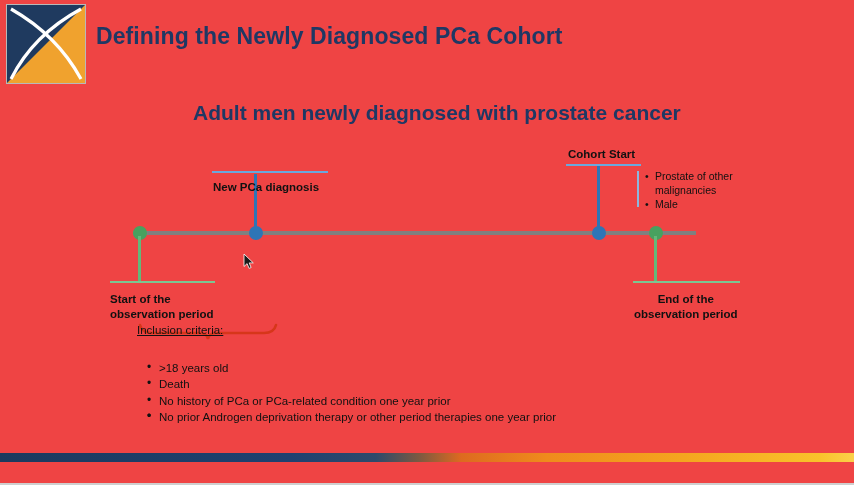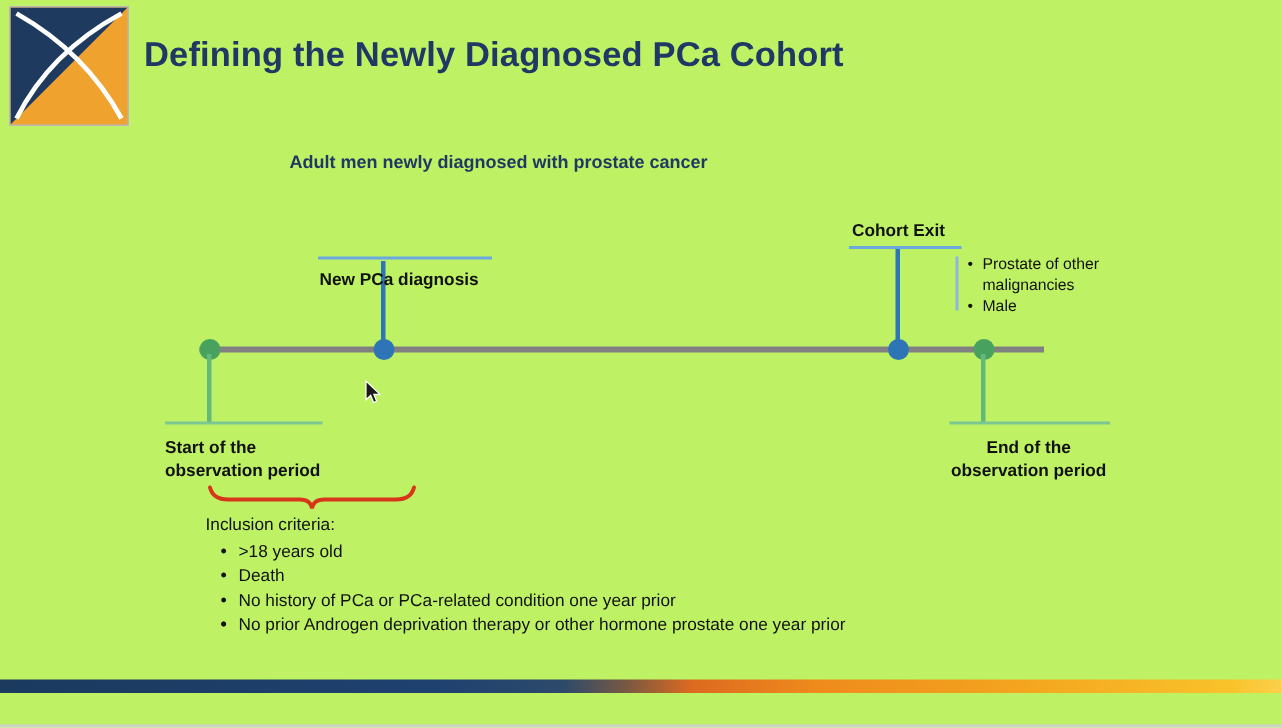--- a/index.html
+++ b/index.html
@@ -3,21 +3,21 @@
 <meta charset="utf-8">
 <style>
   html,body{margin:0;padding:0;}
   body{
     width:854px;height:485px;
     background:#ffffff;
     font-family:"Liberation Sans", sans-serif;
     overflow:hidden;
     position:relative;
   }
-  .slide{position:absolute;left:0;top:0;width:854px;height:485px;background:#bef264;overflow:hidden;}
+  .slide{position:absolute;left:0;top:0;width:854px;height:485px;background:#ef4444;overflow:hidden;}
 
   
   .logo{
     position:absolute;left:6px;top:4px;width:78px;height:78px;
     border:1px solid #b9b9b9;
     background:#f0a22e;
     overflow:hidden;
   }
   .logo .tri{
     position:absolute;left:0;top:0;width:0;height:0;
@@ -29,21 +29,21 @@
   
   .title{
     position:absolute;left:96px;top:23px;
     font-size:23px;font-weight:bold;color:#1f3864;
     letter-spacing:.1px;white-space:nowrap;
   }
 
   
   .subtitle{
     position:absolute;left:193px;top:101px;
-    font-size:12px;font-weight:bold;color:#1f3864;
+    font-size:21px;font-weight:bold;color:#1f3864;
     white-space:nowrap;
     text-align:right;
   }
 
   
   .tl-axis{
     position:absolute;left:133px;top:231px;width:563px;height:4px;
     background:#808080;
   }
   .dot{position:absolute;width:14px;height:14px;border-radius:50%;}
@@ -78,23 +78,23 @@
     font-size:10.5px;color:#111;line-height:14px;
   }
   .exit-list div{position:relative;padding-left:10px;}
   .exit-list div .bul{position:absolute;left:0;top:0;}
 
   
   .brace{position:absolute;left:138px;top:322px;}
 
   
   .inc-head{
-    position:absolute;left:137px;top:344px;
+    position:absolute;left:137px;top:324px;
     font-size:11.5px;color:#111;
-    white-space:nowrap;
+    text-decoration:underline;white-space:nowrap;
   }
   .inc-list{
     position:absolute;left:146px;top:360px;width:600px;
     font-size:11.5px;color:#111;line-height:16.4px;
   }
   .inc-list li{position:relative;list-style:none;padding-left:13px;white-space:nowrap;}
   .inc-list li .bul{position:absolute;left:1px;top:-1px;font-size:12px;}
   .inc-list{margin:0;padding:0;}
 
   
@@ -147,21 +147,21 @@
   </div>
 
   <div class="dot dot-blue" style="left:249px;top:226px;"></div>
   <div class="vline vline-blue" style="left:254px;top:174px;height:55px;"></div>
   <div class="hline hline-blue" style="left:212px;top:171px;width:116px;"></div>
   <div class="lbl" style="left:213px;top:155px;margin-top:26px;">New PCa diagnosis</div>
 
   <div class="dot dot-blue" style="left:592px;top:226px;"></div>
   <div class="vline vline-blue" style="left:597px;top:166px;height:63px;"></div>
   <div class="hline hline-blue" style="left:566px;top:164px;width:75px;"></div>
-  <div class="lbl" style="left:568px;top:148px;">Cohort Exit</div>
+  <div class="lbl" style="left:568px;top:148px;">Cohort Start</div>
 
   <div class="exit-rule"></div>
   <div class="exit-list">
     <div><span class="bul">•</span><span>Prostate of other malignancies</span></div>
     <div><span class="bul">•</span><span>Male</span></div>
   </div>
 
   <div class="dot dot-green" style="left:649px;top:226px;"></div>
   <div class="vline vline-green" style="left:654px;top:236px;height:46px;"></div>
   <div class="hline hline-green" style="left:633px;top:281px;width:107px;"></div>
@@ -175,21 +175,21 @@
       <path d="M2 3 Q 4 11 14 11 L 62 11 Q 69 11 70 17 Q 71 11 78 11 L 126 11 Q 136 11 138 3" stroke="#d7361a" stroke-width="2.6" fill="none" stroke-linecap="round"></path>
     </svg>
   </div>
 
   <div class="inc-head">Inclusion criteria:</div>
   <ul class="inc-list">
     <li><span class="bul">•</span><span>&gt;18 years old</span></li>
     <li><span class="bul">•</span><span>Death</span></li>
     <li><span class="bul">•</span><span>No history of PCa or PCa-related condition one year prior</span></li>
     <li><span class="bul">•</span></li>
-    <li><span class="bul">•</span><span>No prior Androgen deprivation therapy or other hormone prostate one year prior</span></li>
+    <li><span class="bul">•</span><span>No prior Androgen deprivation therapy or other period therapies one year prior</span></li>
   </ul>
 
   <div class="cursor">
     <svg width="12" height="17" viewBox="0 0 12 17">
       <path d="M1 1 L1 13.5 L4.1 10.6 L6.1 15.4 L8.1 14.5 L6.2 9.9 L10.3 9.9 Z" fill="#1a1a1a" stroke="#ffffff" stroke-width="0.8"></path>
     </svg>
   </div>
 
   <div class="bottombar"></div>
   <div class="bottomedge"></div>

